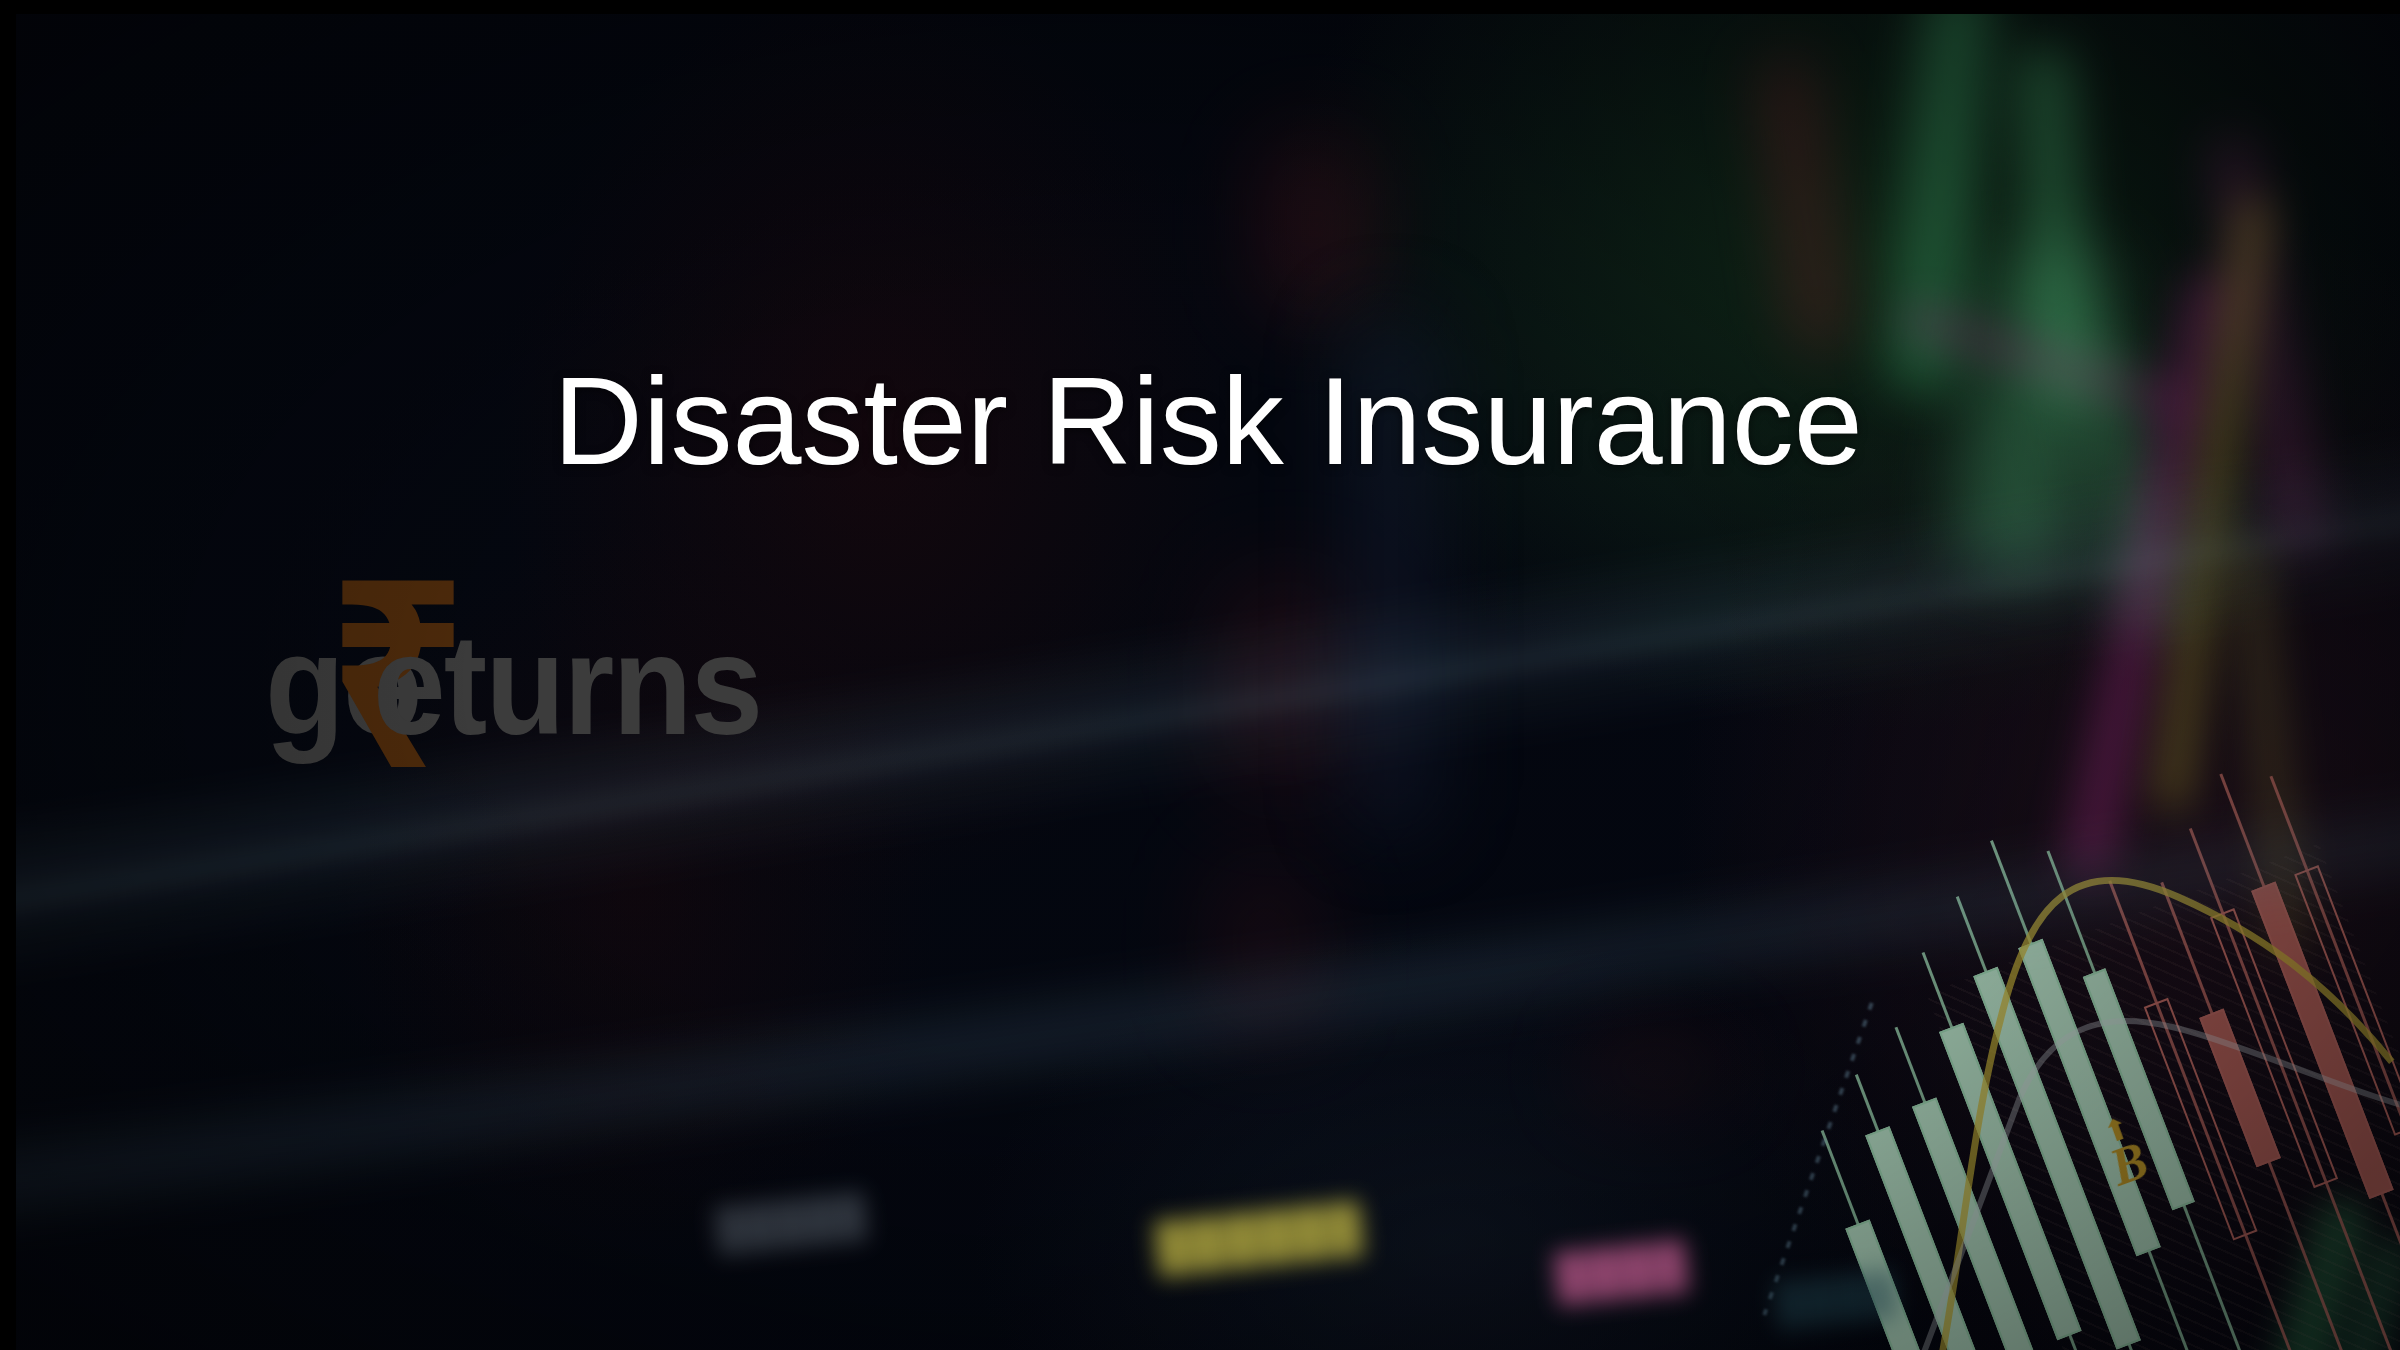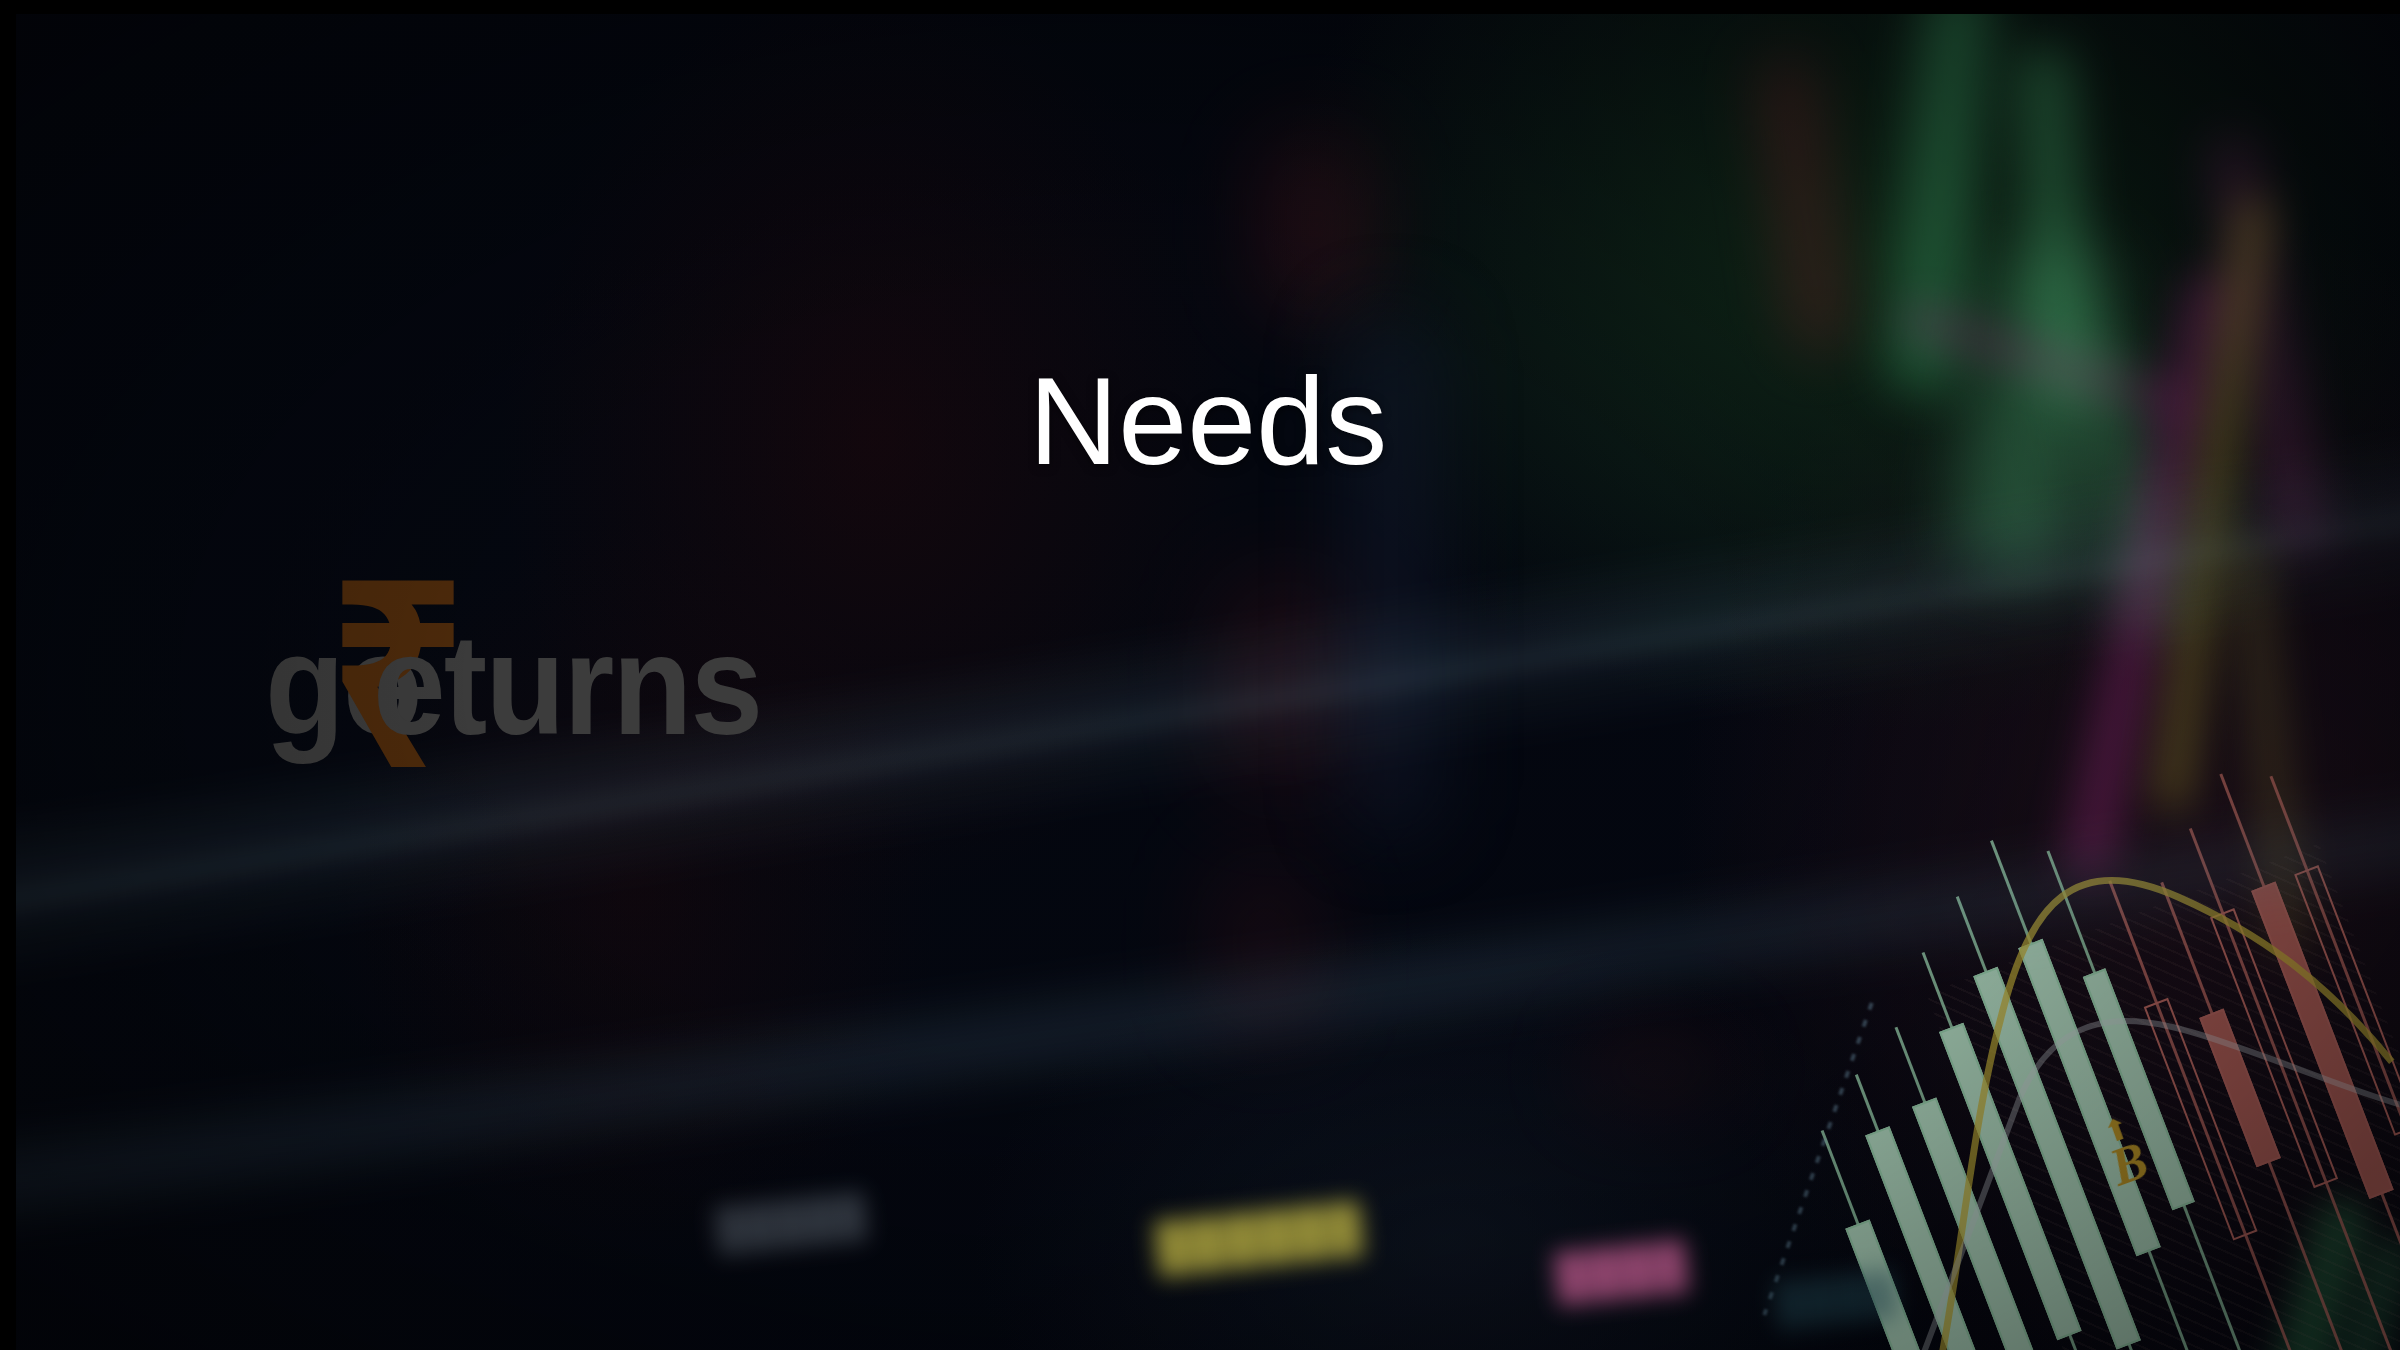--- a/index.html
+++ b/index.html
@@ -381,16 +381,16 @@
 
   <div id="watermark">
     <span class="wm-word">go</span>
     <span class="wm-rupee">₹</span>
     <span class="wm-word">eturns</span>
   </div>
 
   <div id="vignette"></div>
 
   <div id="headline">
-    <div class="line line-3">Needs</div>
+    <div class="line line-2">Disaster Risk Insurance</div>
   </div>
 
 </div>
 
 </body></html>

